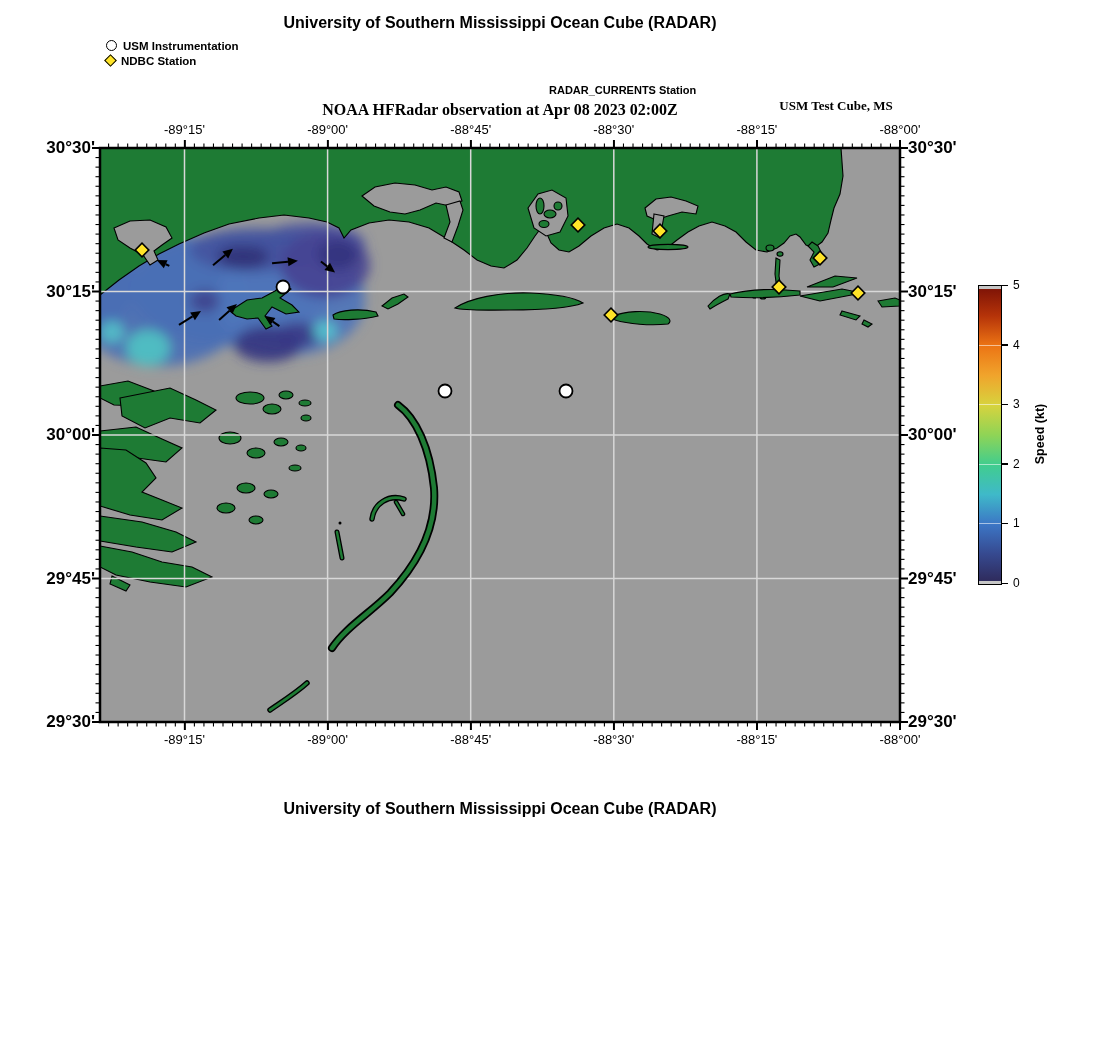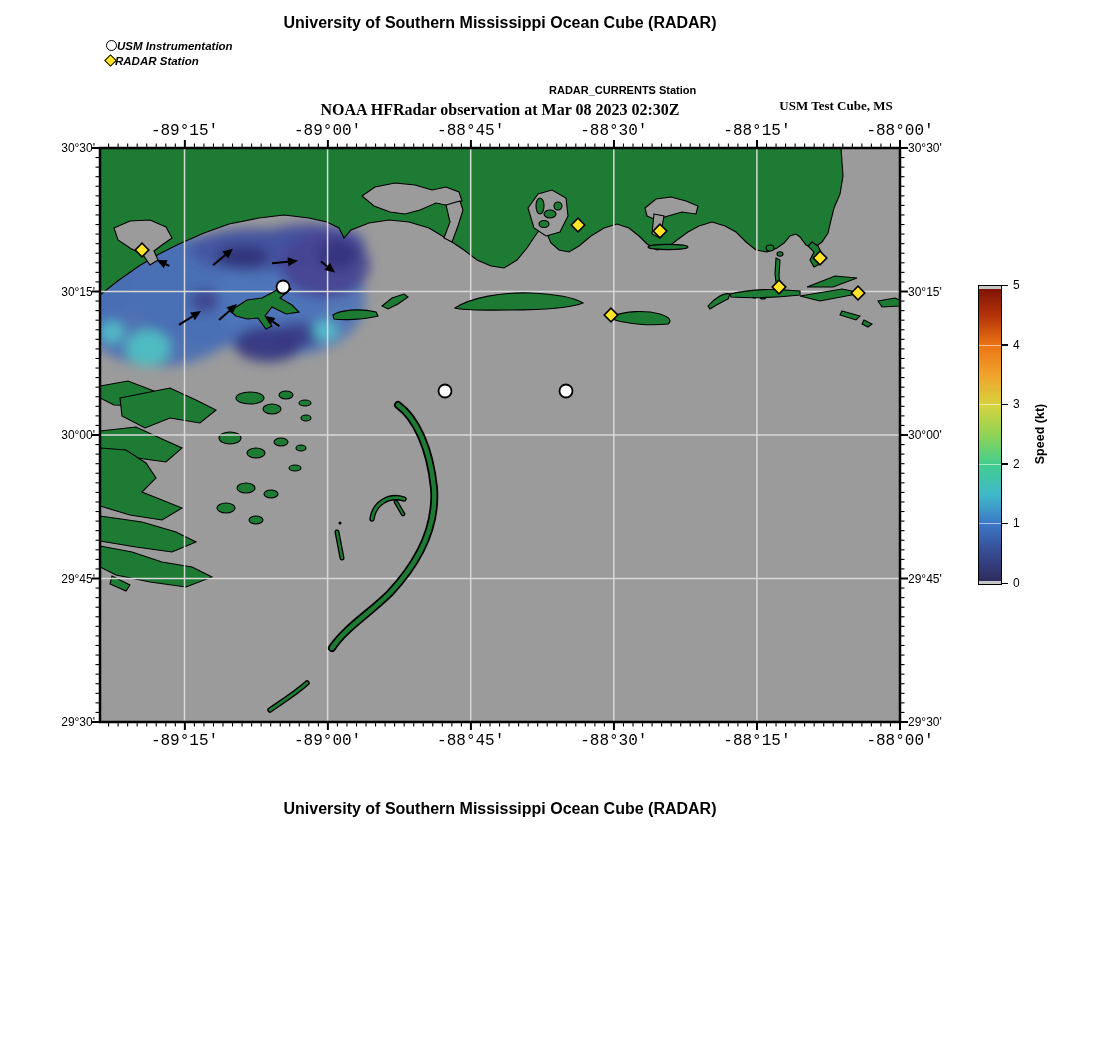--- a/index.html
+++ b/index.html
@@ -1,29 +1,29 @@
 <!DOCTYPE html>
 <html><head>
 <meta charset="utf-8">
 <style>
   html,body{margin:0;padding:0;background:#fff;}
   #stage{position:relative;width:1100px;height:1050px;background:#ffffff;
          font-family:"Liberation Sans",sans-serif;color:#000;overflow:hidden;}
   .abs{position:absolute;}
   .title{font-size:16px;font-weight:bold;white-space:nowrap;transform:translateX(-50%);}
   .serifline{font-family:"Liberation Serif",serif;font-weight:bold;white-space:nowrap;transform:translateX(-50%);}
-  .legend-row{display:flex;align-items:center;height:15px;font-style:italic;}
+  .legend-row{display:flex;align-items:center;gap:6px;height:15px;}
   .legend-label{font-size:11.5px;font-weight:bold;white-space:nowrap;}
   .circle-ic{width:11px;height:11px;border:1.6px solid #000;border-radius:50%;background:#fff;box-sizing:border-box;}
   .diamond-ic{width:9px;height:9px;border:1.5px solid #000;background:#ffe428;transform:rotate(45deg);box-sizing:border-box;}
   #vecbox{left:547px;top:41px;width:348px;height:37px;border:2px solid #000;box-sizing:border-box;}
   .vec-label{position:absolute;left:5px;font-size:11px;font-weight:bold;line-height:12px;white-space:nowrap;}
   #vec-caption{left:549px;top:84px;font-size:11px;font-weight:bold;white-space:nowrap;}
-  .xtick-label{font-size:16px;white-space:nowrap;transform:translateX(-50%);font-family:Liberation Mono, monospace;}
-  .ytick-label{font-size:12px;white-space:nowrap;}
+  .xtick-label{font-size:13px;white-space:nowrap;transform:translateX(-50%);}
+  .ytick-label{font-size:17px;white-space:nowrap;font-weight:bold;}
   .ytick-left{transform:translate(-100%,-50%);}
   .ytick-right{transform:translateY(-50%);}
   #cbar{left:978px;top:285px;width:22px;height:298px;border:1.5px solid #000;box-sizing:content-box;}
   .cbar-cap{position:absolute;left:0;width:100%;height:3px;background:#c6c6c6;}
   .cbar-sep{position:absolute;left:0;width:100%;height:1px;background:rgba(255,255,255,.55);}
   .cbar-ticklabel{font-size:12px;transform:translateY(-50%);}
   #cbar-axis-label{left:1040px;top:434px;font-size:12.5px;font-weight:bold;white-space:nowrap;
                    transform:translate(-50%,-50%) rotate(-90deg);}
   #mapsvg{left:88px;top:136px;}
 </style>
@@ -33,27 +33,27 @@
 
 <div class="abs title" style="left:500px;top:14px;">University of Southern Mississippi Ocean Cube (RADAR)</div>
 
 <div class="abs" style="left:106px;top:38px;">
   <div class="legend-row">
     <span class="circle-ic"></span>
     <span class="legend-label">USM Instrumentation</span>
   </div>
   <div class="legend-row">
     <span class="diamond-ic"></span>
-    <span class="legend-label">RADAR Station</span>
+    <span class="legend-label">NDBC Station</span>
   </div>
 </div>
 
 <div class="abs" id="vec-caption">RADAR_CURRENTS Station</div>
 
-<div class="abs serifline" style="left:500px;top:101px;font-size:16px;">NOAA HFRadar observation at Mar 08 2023 02:30Z</div>
+<div class="abs serifline" style="left:500px;top:101px;font-size:16px;">NOAA HFRadar observation at Apr 08 2023 02:00Z</div>
 <div class="abs serifline" style="left:836px;top:98px;font-size:13px;">USM Test Cube, MS</div>
 
 <svg id="mapsvg" class="abs" width="824" height="598" viewBox="-12 -12 824 598" style="overflow:visible;">
   <defs>
     <filter id="softblur" x="-20%" y="-20%" width="140%" height="140%">
       <feGaussianBlur stdDeviation="6"></feGaussianBlur>
     </filter>
     <clipPath id="mapclip">
           <rect x="0" y="0" width="800" height="574"></rect>
         </clipPath>

